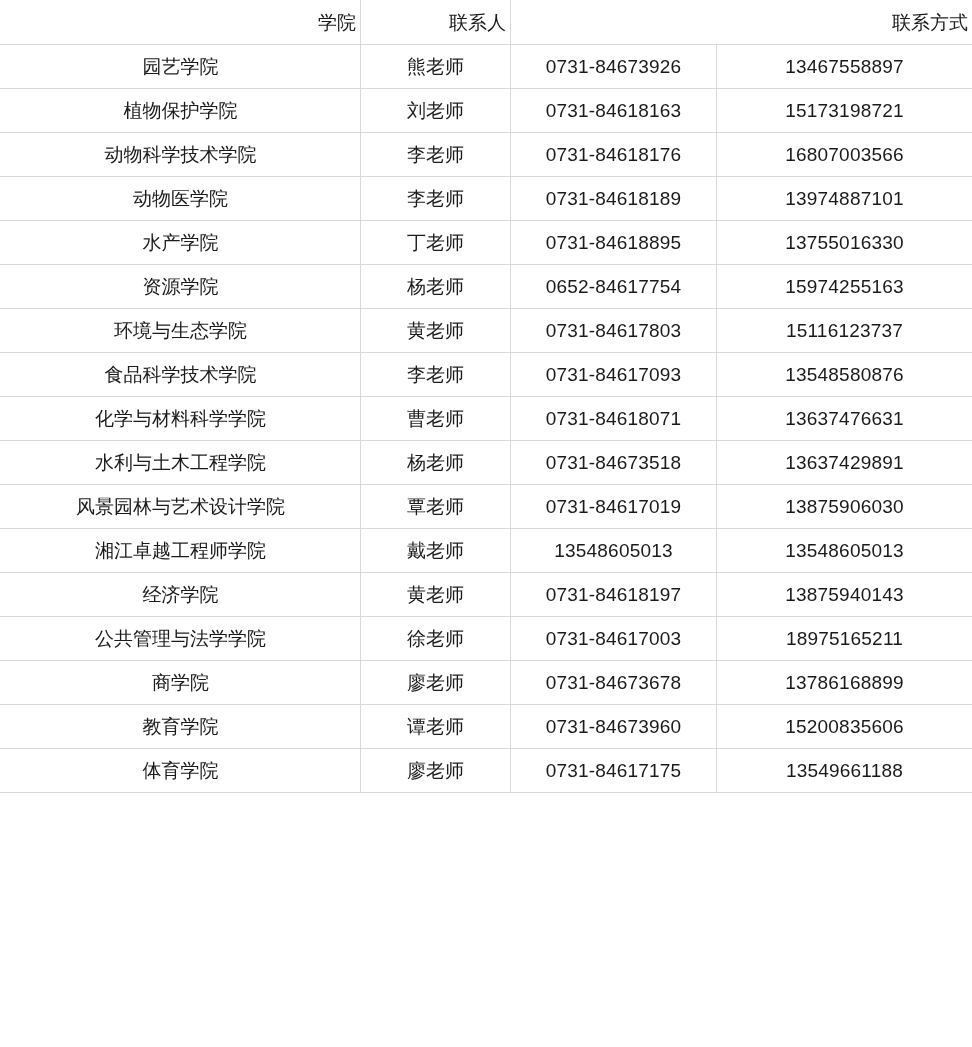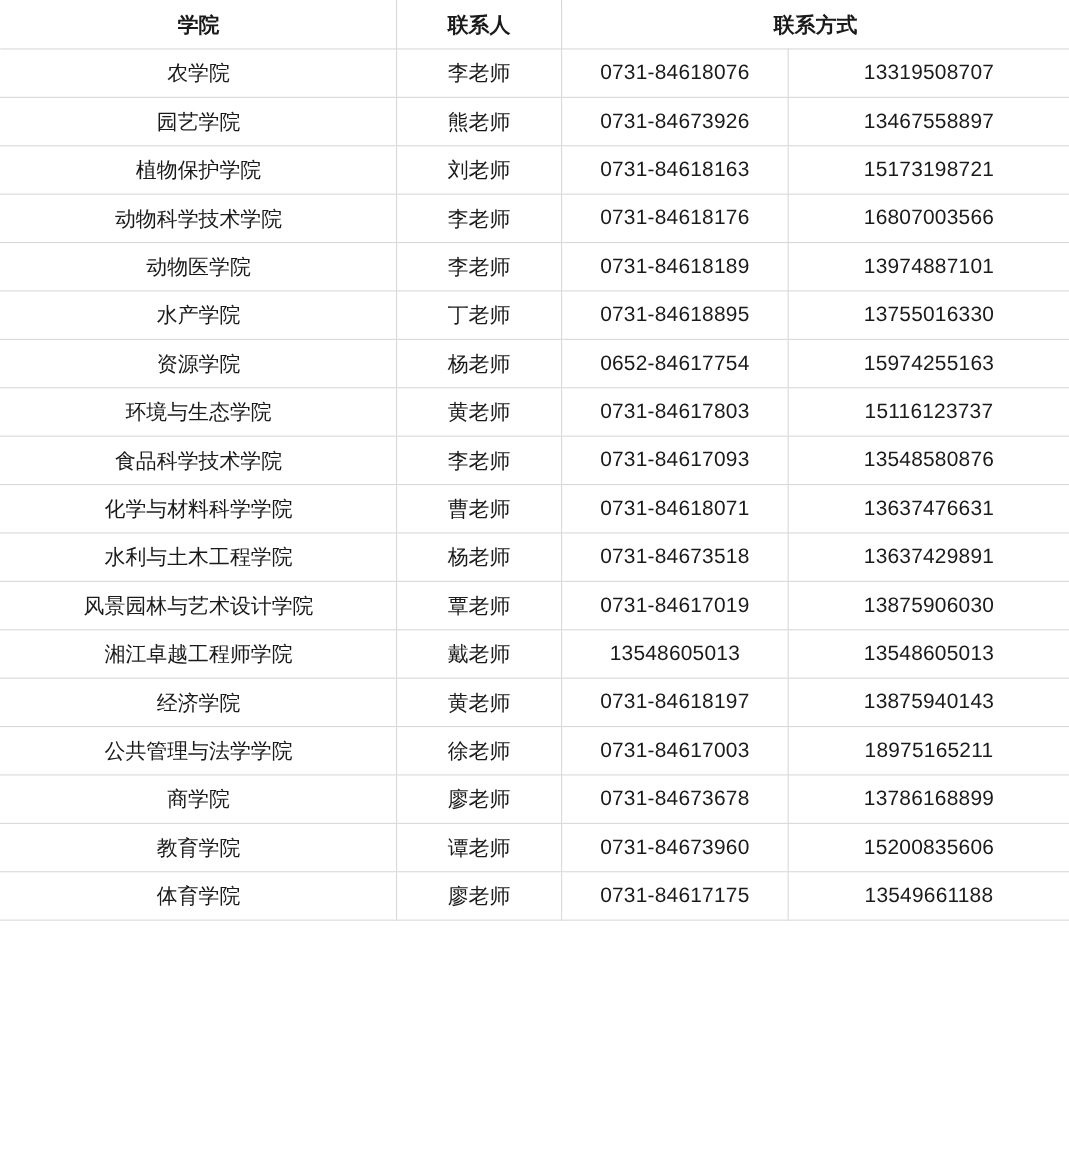--- a/index.html
+++ b/index.html
@@ -37,22 +37,23 @@
     height: 44px;
     font-size: 19px;
     font-weight: normal;
     color: #1a1a1a;
     padding: 0 4px;
     box-sizing: border-box;
     white-space: nowrap;
     overflow: hidden;
   }
   table.contact-table th {
-    font-weight: bold;
+    font-weight: normal;
     font-size: 19px;
+    text-align: right;
   }
   table.contact-table tr:first-child th {
     border-top: 1px solid #ffffff;
   }
   table.contact-table tr th:first-child,
   table.contact-table tr td:first-child {
     border-left: 1px solid #ffffff;
   }
   table.contact-table tr th:last-child,
   table.contact-table tr td:last-child {
@@ -75,26 +76,20 @@
         <col class="c3">
     </colgroup>
     <thead>
       <tr>
         <th>学院</th>
         <th>联系人</th>
         <th colspan="2">联系方式</th>
       </tr>
     </thead>
     <tbody id="table-body">
-        <tr>
-          <td>农学院</td>
-          <td>李老师</td>
-          <td class="num-cell">0731-84618076</td>
-          <td class="num-cell">13319508707</td>
-        </tr>
         <tr>
           <td>园艺学院</td>
           <td>熊老师</td>
           <td class="num-cell">0731-84673926</td>
           <td class="num-cell">13467558897</td>
         </tr>
         <tr>
           <td>植物保护学院</td>
           <td>刘老师</td>
           <td class="num-cell">0731-84618163</td>

